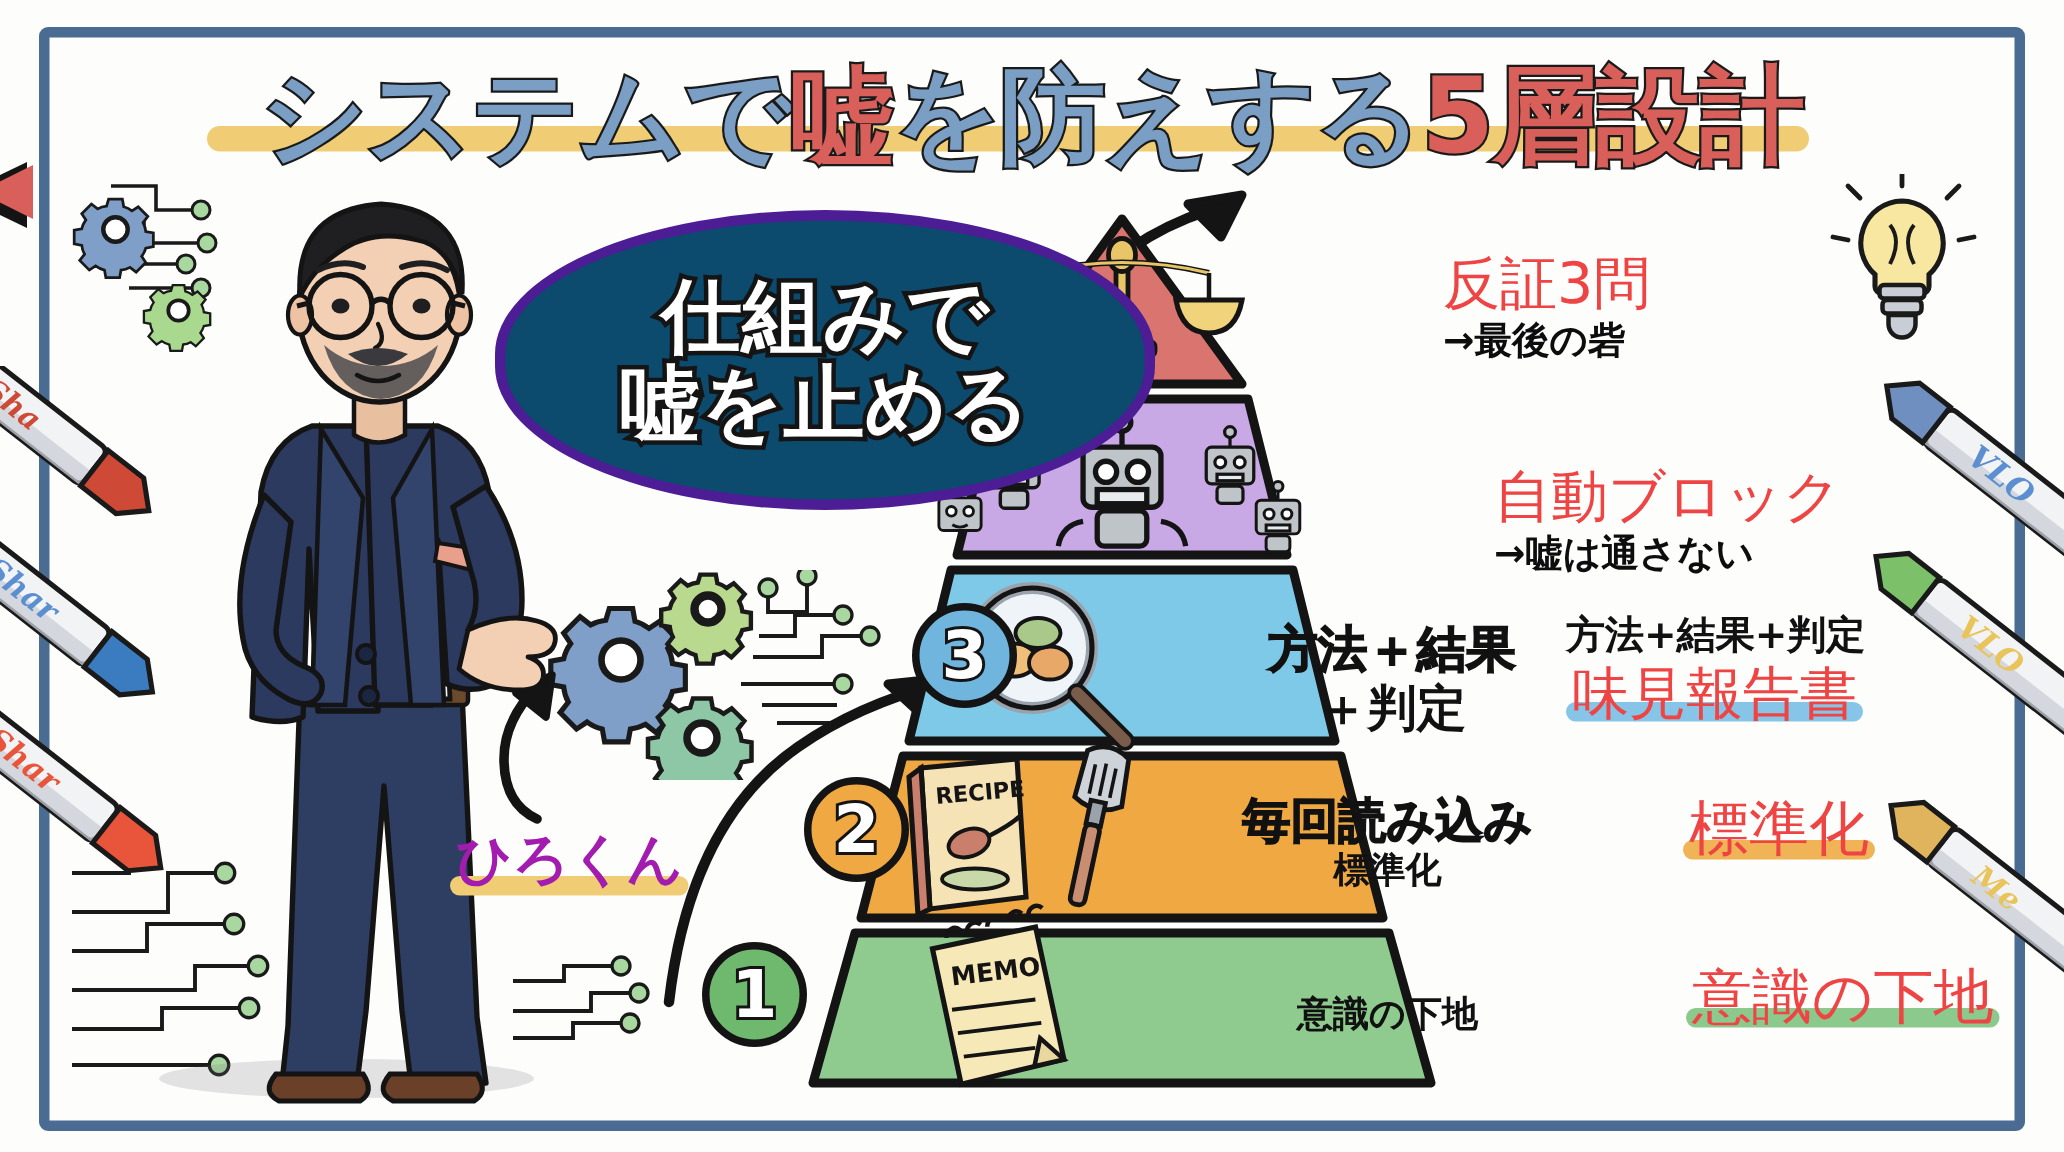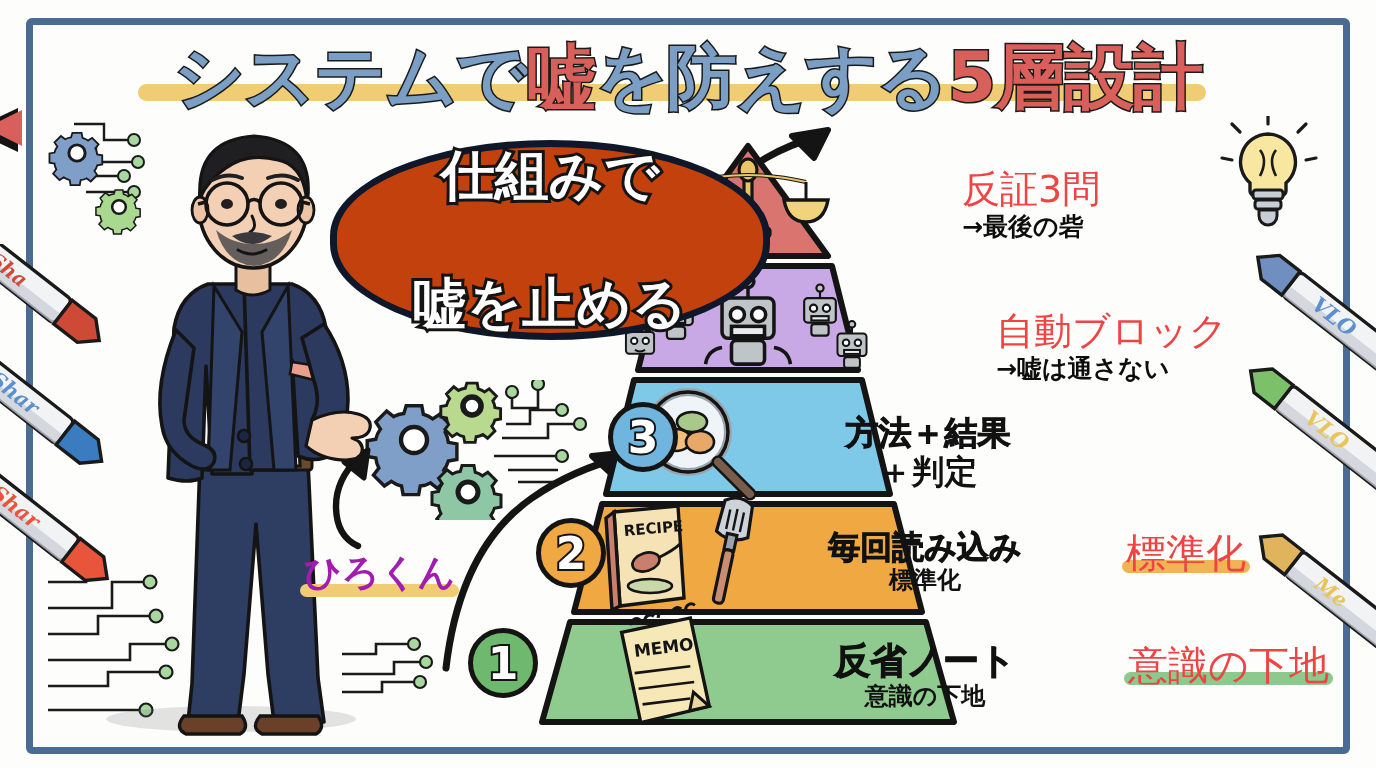--- a/index.html
+++ b/index.html
@@ -60,27 +60,27 @@
     color: #d9605a;
     -webkit-text-stroke: 3px #1a1a1a;
     paint-order: stroke fill;
   }
 
   
   .bubble {
     position: absolute;
     left: 330px; top: 140px;
     width: 440px; height: 200px;
-    background: #c2410c;
-    border: 7px solid #0f172a;
+    background: #0c4a6e;
+    border: 7px solid #4c1d95;
     border-radius: 50% / 48%;
     display: flex;
     flex-direction: column;
     align-items: center;
-    justify-content: space-between;
+    justify-content: center;
     z-index: 6;
   }
   .bubble-line {
     font-size: 54px;
     font-weight: bold;
     color: #ffffff;
     -webkit-text-stroke: 6px #141414;
     paint-order: stroke fill;
     line-height: 1.08;
     white-space: nowrap;
@@ -593,34 +593,39 @@
     <div class="lbl-main" style="font-size:33px;">方法＋結果</div>
     <div class="lbl-sub" style="font-size:33px;font-weight:bold;">＋判定</div>
   </div>
 
   <div class="layer-label" style="left:800px;top:522px;width:250px;height:80px;align-items:center;">
     <div class="lbl-main" style="font-size:32px;">毎回読み込み</div>
     <div class="lbl-sub">標準化</div>
   </div>
 
   <div class="layer-label" style="left:800px;top:634px;width:250px;height:84px;align-items:center;">
-    <div class="lbl-main" style="font-size:36px;">反省ノート</div>
     <div class="lbl-sub">意識の下地</div>
   </div>
 
   <div class="callout" style="left:962px;top:170px;">
     <div class="c-main">反証3問</div>
     <div class="c-sub">→最後の砦</div>
   </div>
 
   <div class="callout" style="left:996px;top:296px;margin-top:16px;">
     <div class="c-main">自動ブロック</div>
     <div class="c-sub">→嘘は通さない</div>
   </div>
 
+  <div class="callout" style="left:1044px;top:410px;">
+    <div class="c-small">方法+結果+判定</div>
+    <div class="c-main" style="margin-top:4px;">
+      <span class="hl hl-blue">味見報告書</span>
+    </div>
+  </div>
 
   <div class="callout" style="left:1122px;top:532px;">
     <div class="c-main" style="font-size:40px;">
       <span class="hl hl-orange">標準化</span>
     </div>
   </div>
 
   <div class="callout" style="left:1124px;top:644px;">
     <div class="c-main" style="font-size:40px;">
       <span class="hl hl-green">意識の下地</span>

